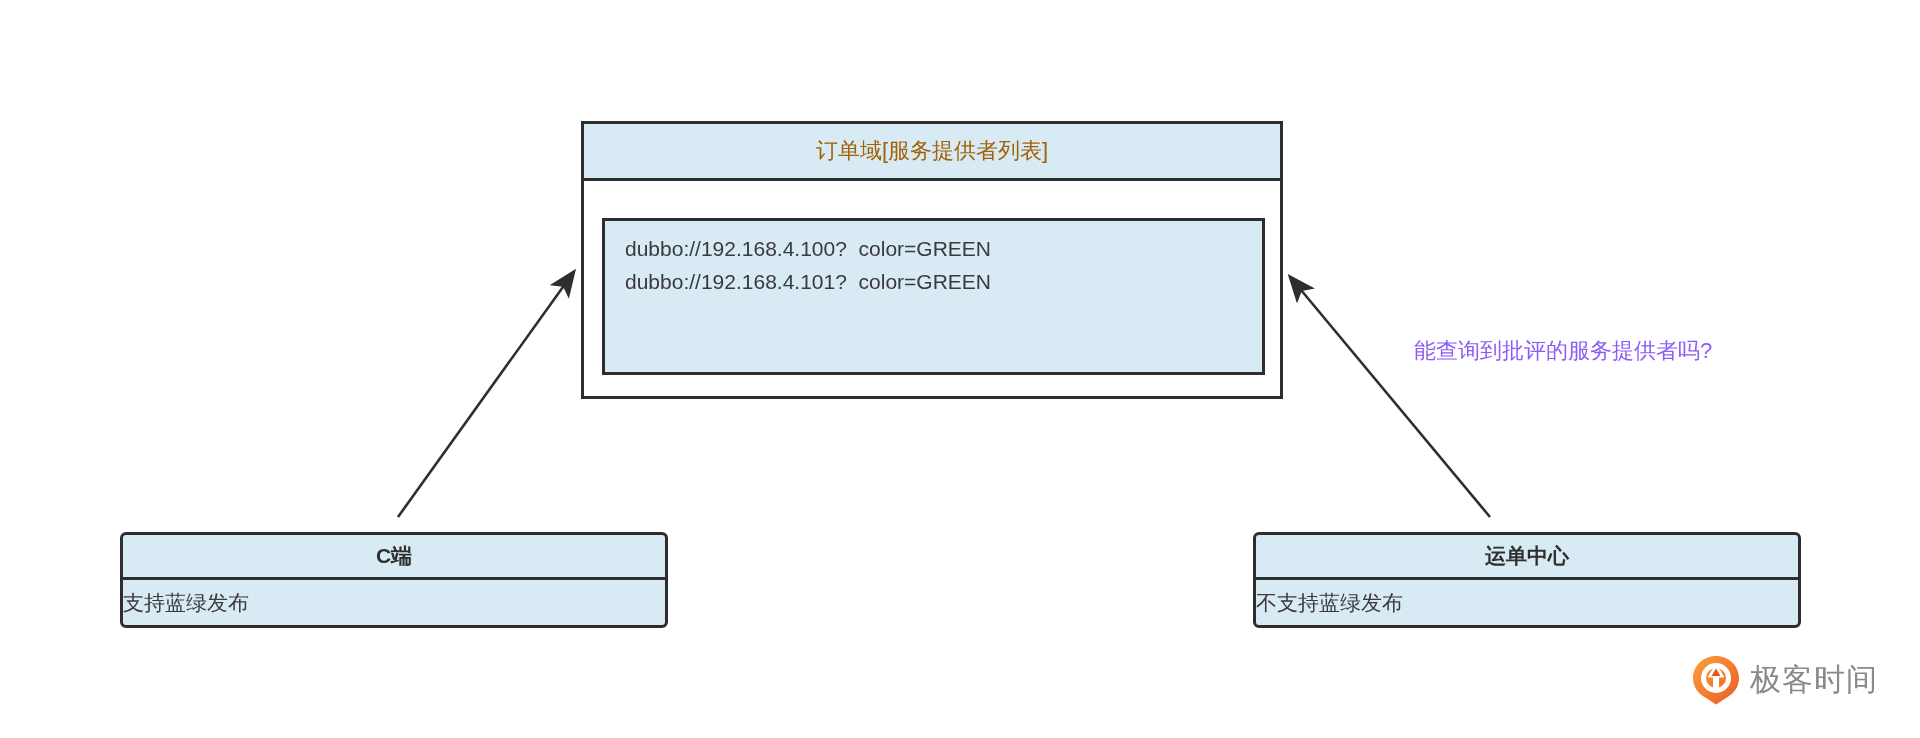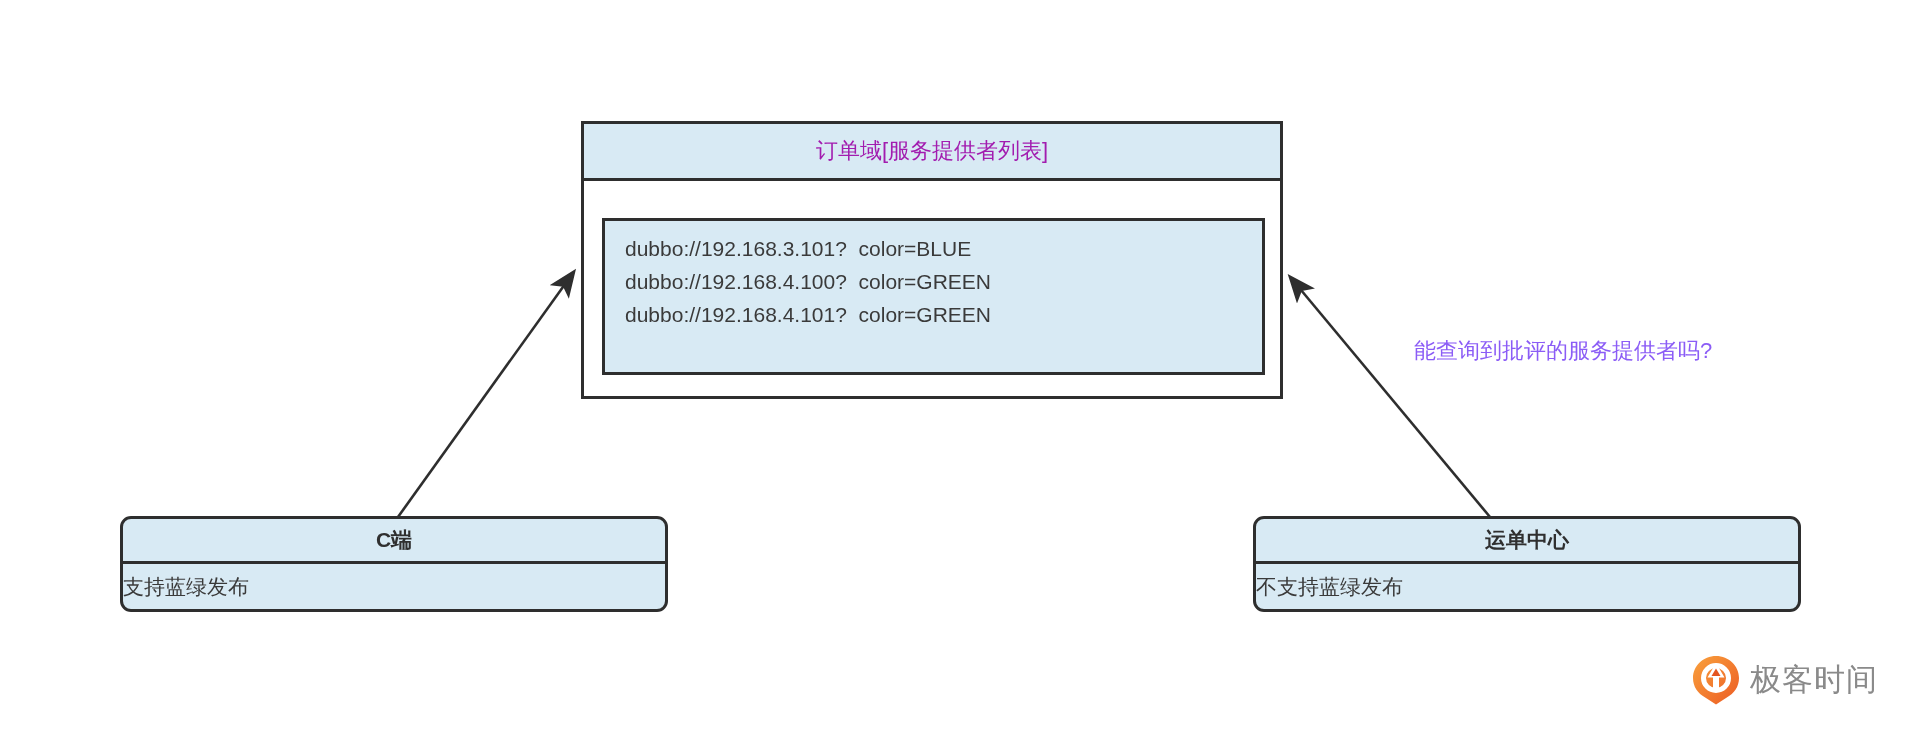--- a/index.html
+++ b/index.html
@@ -11,35 +11,35 @@
   svg.arrow-layer { position:absolute; left:0; top:0; width:1920px; height:738px; z-index:1; }
 
   
   .top-box {
     position:absolute; left:581px; top:121px; width:702px; height:278px;
     background:#ffffff; border:3px solid #2e2e2e; z-index:2;
   }
   .top-box-header {
     height:57px; background:#d8eaf4; border-bottom:3px solid #2e2e2e;
     display:flex; align-items:center; justify-content:center;
-    font-size:22px; color:#a21caf;
+    font-size:22px; color:#a16207;
   }
   .provider-inner {
     position:absolute; left:18px; top:94px; width:663px; height:157px;
     background:#d8eaf4; border:3px solid #2e2e2e;
     padding:11px 0 0 20px;
   }
   .provider-line {
     font-size:21px; line-height:33px; color:#3a3a3a; white-space:pre;
   }
 
   
   .node {
-    position:absolute; top:516px; width:548px; height:96px;
-    background:#d8eaf4; border:3px solid #2e2e2e; border-radius:11px;
+    position:absolute; top:532px; width:548px; height:96px;
+    background:#d8eaf4; border:3px solid #2e2e2e; border-radius:6px;
     overflow:hidden; z-index:2;
   }
   .node-left  { left:120px; }
   .node-right { left:1219px;margin-left:34px; }
   .node-header {
     height:45px; border-bottom:3px solid #2e2e2e;
     display:flex; align-items:center; justify-content:center;
     font-size:21px; font-weight:bold; color:#2f2f2f;
   }
   .node-body {
@@ -73,21 +73,20 @@
         <path d="M0,0 L11,4.5 L0,9 L2.5,4.5 Z" fill="#2e2e2e"></path>
       </marker>
     </defs>
     <line x1="398" y1="517" x2="573" y2="273" stroke="#2e2e2e" stroke-width="2.6" marker-end="url(#arrowhead)"></line>
     <line x1="1490" y1="517" x2="1291" y2="278" stroke="#2e2e2e" stroke-width="2.6" marker-end="url(#arrowhead)"></line>
   </svg>
 
   <div class="top-box">
     <div class="top-box-header">订单域[服务提供者列表]</div>
     <div class="provider-inner">
-      <div class="provider-line">dubbo://192.168.3.101?  color=BLUE</div>
       <div class="provider-line">dubbo://192.168.4.100?  color=GREEN</div>
       <div class="provider-line">dubbo://192.168.4.101?  color=GREEN</div>
     </div>
   </div>
 
   <div class="node node-left">
     <div class="node-header">C端</div>
     <div class="node-body">支持蓝绿发布</div>
   </div>
 

